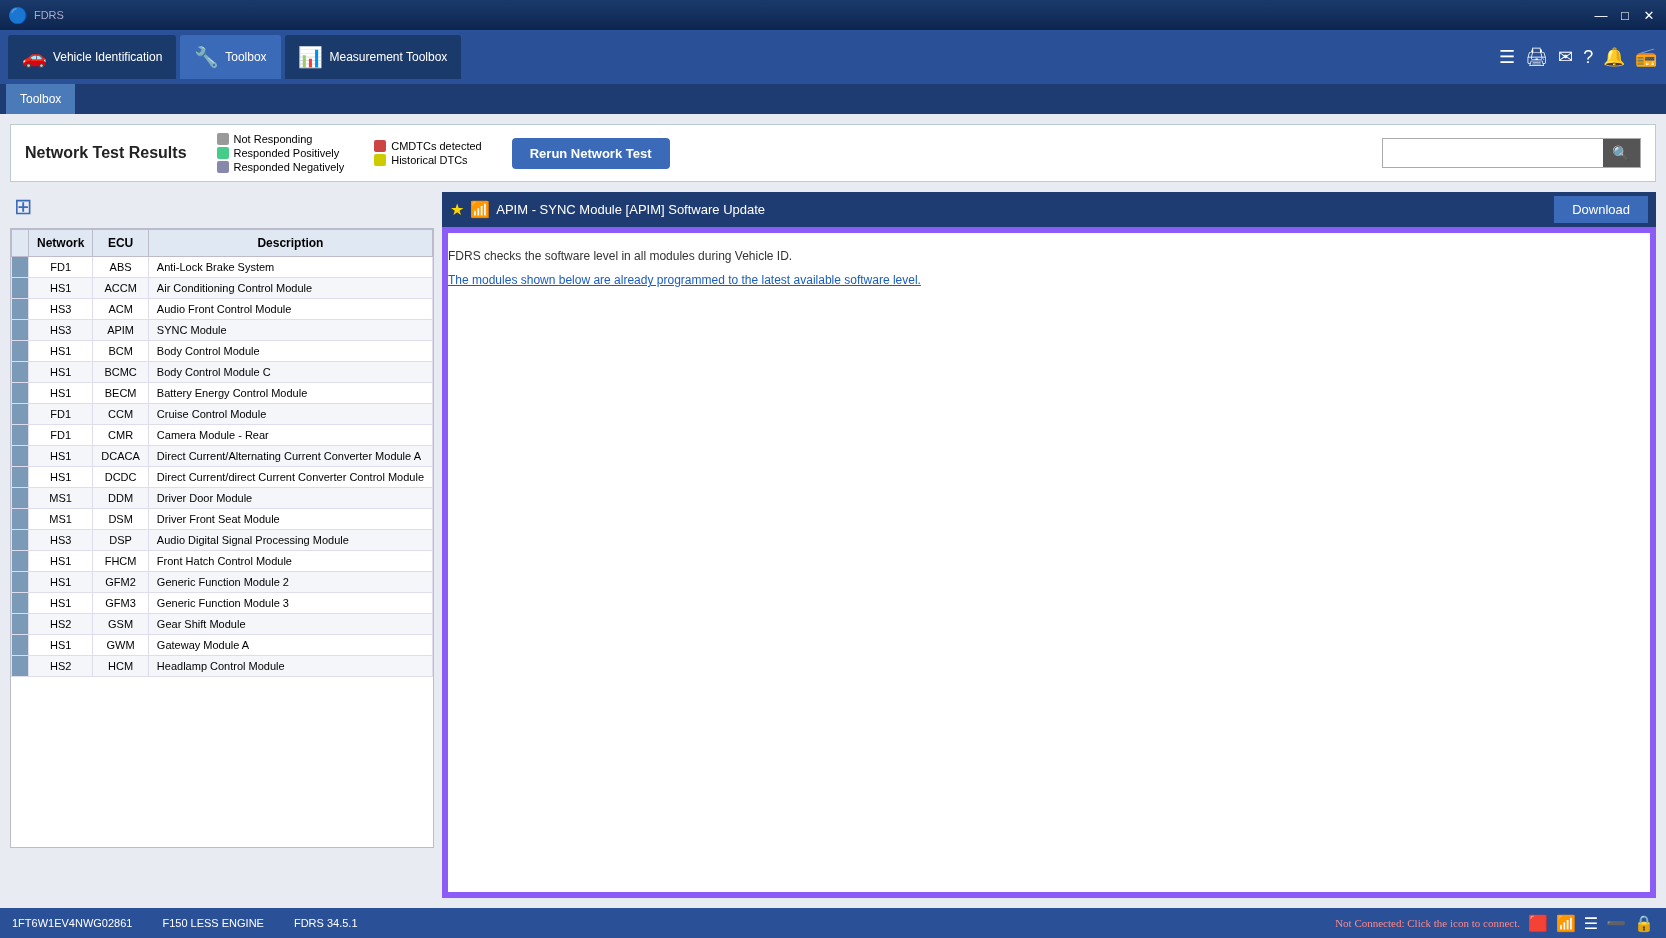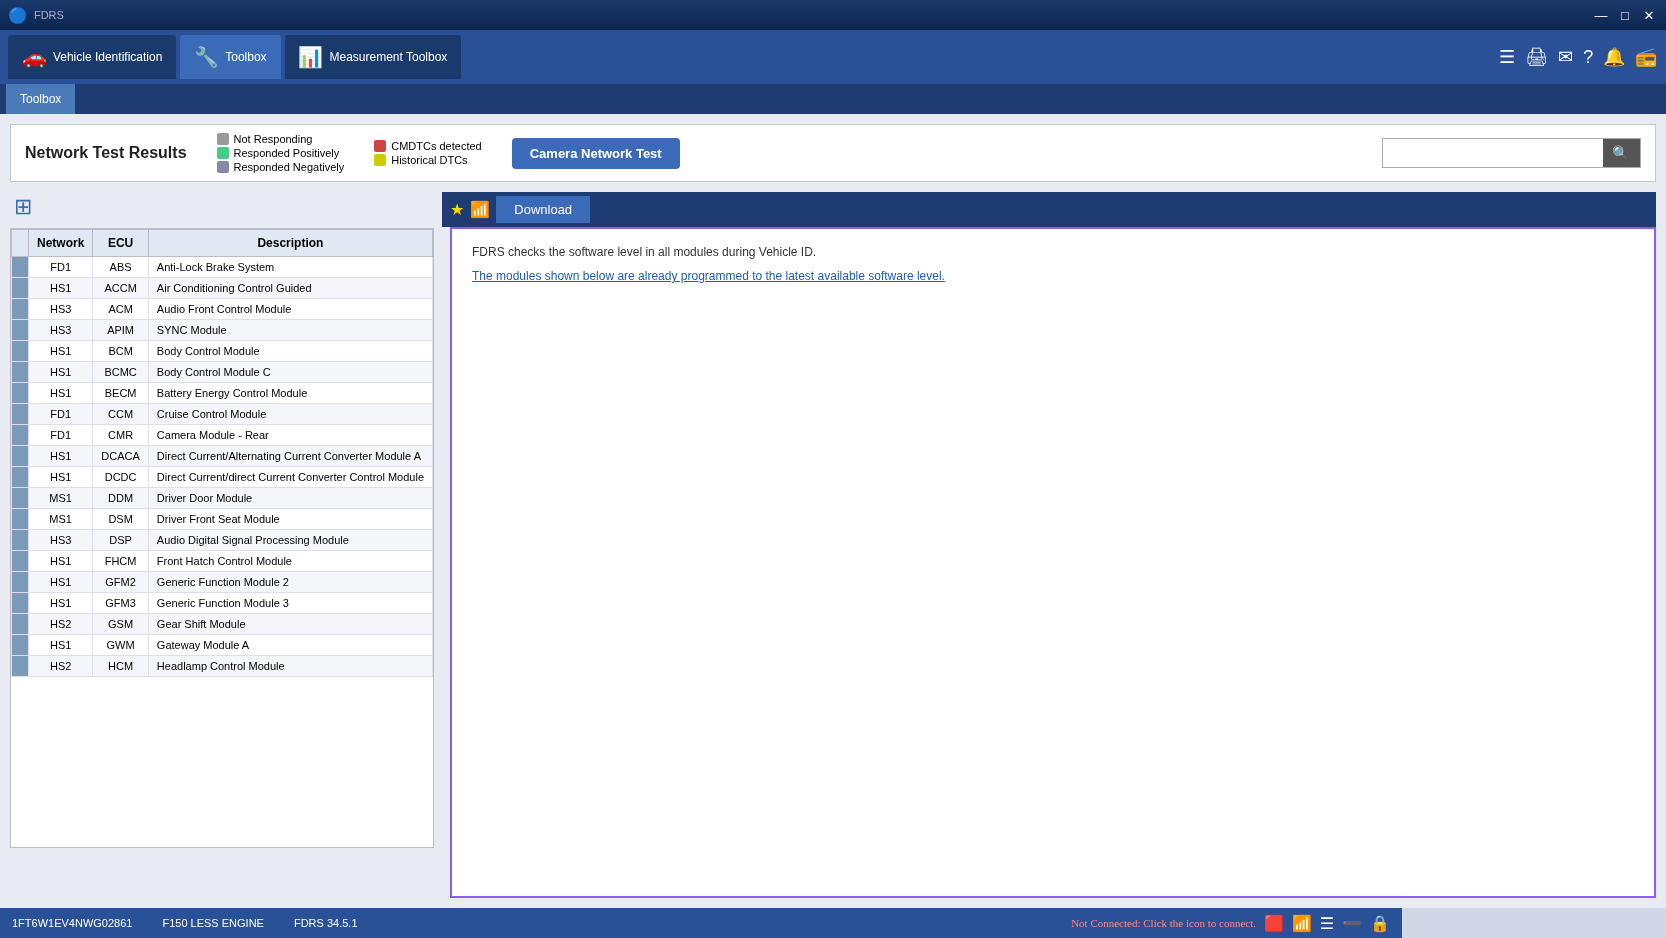--- a/index.html
+++ b/index.html
@@ -146,30 +146,30 @@
     }
     .sw-star { color: gold; font-size: 16px; }
     .sw-signal { color: #4c8; font-size: 16px; }
     .sw-label { flex: 1; font-size: 13px; }
     .sw-download-btn {
       background: #3a6ab8; color: white; border: none; cursor: pointer;
       padding: 6px 18px; font-size: 13px;
     }
 
     
-    .info-area { padding: 16px 20px; background: white; flex: 1; border: 2px solid #8b5cf6; margin-left: 8px; }
+    .info-area { padding: 16px 0; background: white; flex: 1; border: 6px solid #8b5cf6; }
     .info-text1 { font-size: 12px; color: #333; margin-bottom: 10px; }
     .info-text2 { font-size: 12px; color: #333; margin-bottom: 16px; }
     .info-link { color: #1a5cbf; text-decoration: underline; cursor: pointer; font-size: 12px; }
 
     
     .status-bar {
       background: #2a5098; color: white; height: 30px;
       display: flex; align-items: center; padding: 0 12px;
-      font-size: 11px; gap: 30px; position: fixed; bottom: 0; width: 1402px; text-align: right;
+      font-size: 11px; gap: 30px; position: fixed; bottom: 0; width: 1666px; text-align: right;
     }
     .status-bar-right { margin-left: auto; display: flex; align-items: center; gap: 8px; }
     .status-icon { font-size: 16px; cursor: pointer; }
     .not-connected { color: #f88; font-size: 11px; font-family: Liberation Serif, serif; }
   </style>
 </head>
 <body>
 
 <div class="title-bar">
   <div class="title-bar-left">
@@ -231,21 +231,21 @@
     <div class="legend">
       <div class="legend-item">
         <div class="legend-dot red"></div>
         <span>CMDTCs detected</span>
       </div>
       <div class="legend-item">
         <div class="legend-dot yellow"></div>
         <span>Historical DTCs</span>
       </div>
     </div>
-    <button class="rerun-btn">Camera Network Test</button>
+    <button class="rerun-btn">Rerun Network Test</button>
     <div class="search-box">
       <input class="search-input" type="text" style="">
       <button class="search-btn">🔍</button>
     </div>
   </div>
 
   <div class="content-split">
 
     <div style="display:flex; flex-direction: column; gap:4px;">
       <div class="grid-icon-area">
@@ -266,21 +266,21 @@
             <tr>
       <td style="background:#7a9ab8; width:8px; padding:0;"></td>
       <td>FD1</td>
       <td>ABS</td>
       <td class="desc">Anti-Lock Brake System</td>
     </tr>
                 <tr>
       <td style="background:#7a9ab8; width:8px; padding:0;"></td>
       <td>HS1</td>
       <td>ACCM</td>
-      <td class="desc">Air Conditioning Control Guided</td>
+      <td class="desc">Air Conditioning Control Module</td>
     </tr>
                 <tr>
       <td style="background:#7a9ab8; width:8px; padding:0;"></td>
       <td>HS3</td>
       <td>ACM</td>
       <td class="desc">Audio Front Control Module</td>
     </tr>
                 <tr>
       <td style="background:#7a9ab8; width:8px; padding:0;"></td>
       <td>HS3</td>
@@ -387,20 +387,21 @@
           </table>
         </div>
       </div>
     </div>
 
     <div class="right-panel">
 
       <div class="sw-update-row">
         <span class="sw-star">★</span>
         <span class="sw-signal">📶</span>
+        <span class="sw-label">APIM - SYNC Module [APIM] Software Update</span>
         <button class="sw-download-btn">Download</button>
       </div>
 
       <div class="info-area">
         <p class="info-text1">FDRS checks the software level in all modules during Vehicle ID.</p>
         <a class="info-link">The modules shown below are already programmed to the latest available software level.</a>
       </div>
     </div>
   </div>
 </div>

